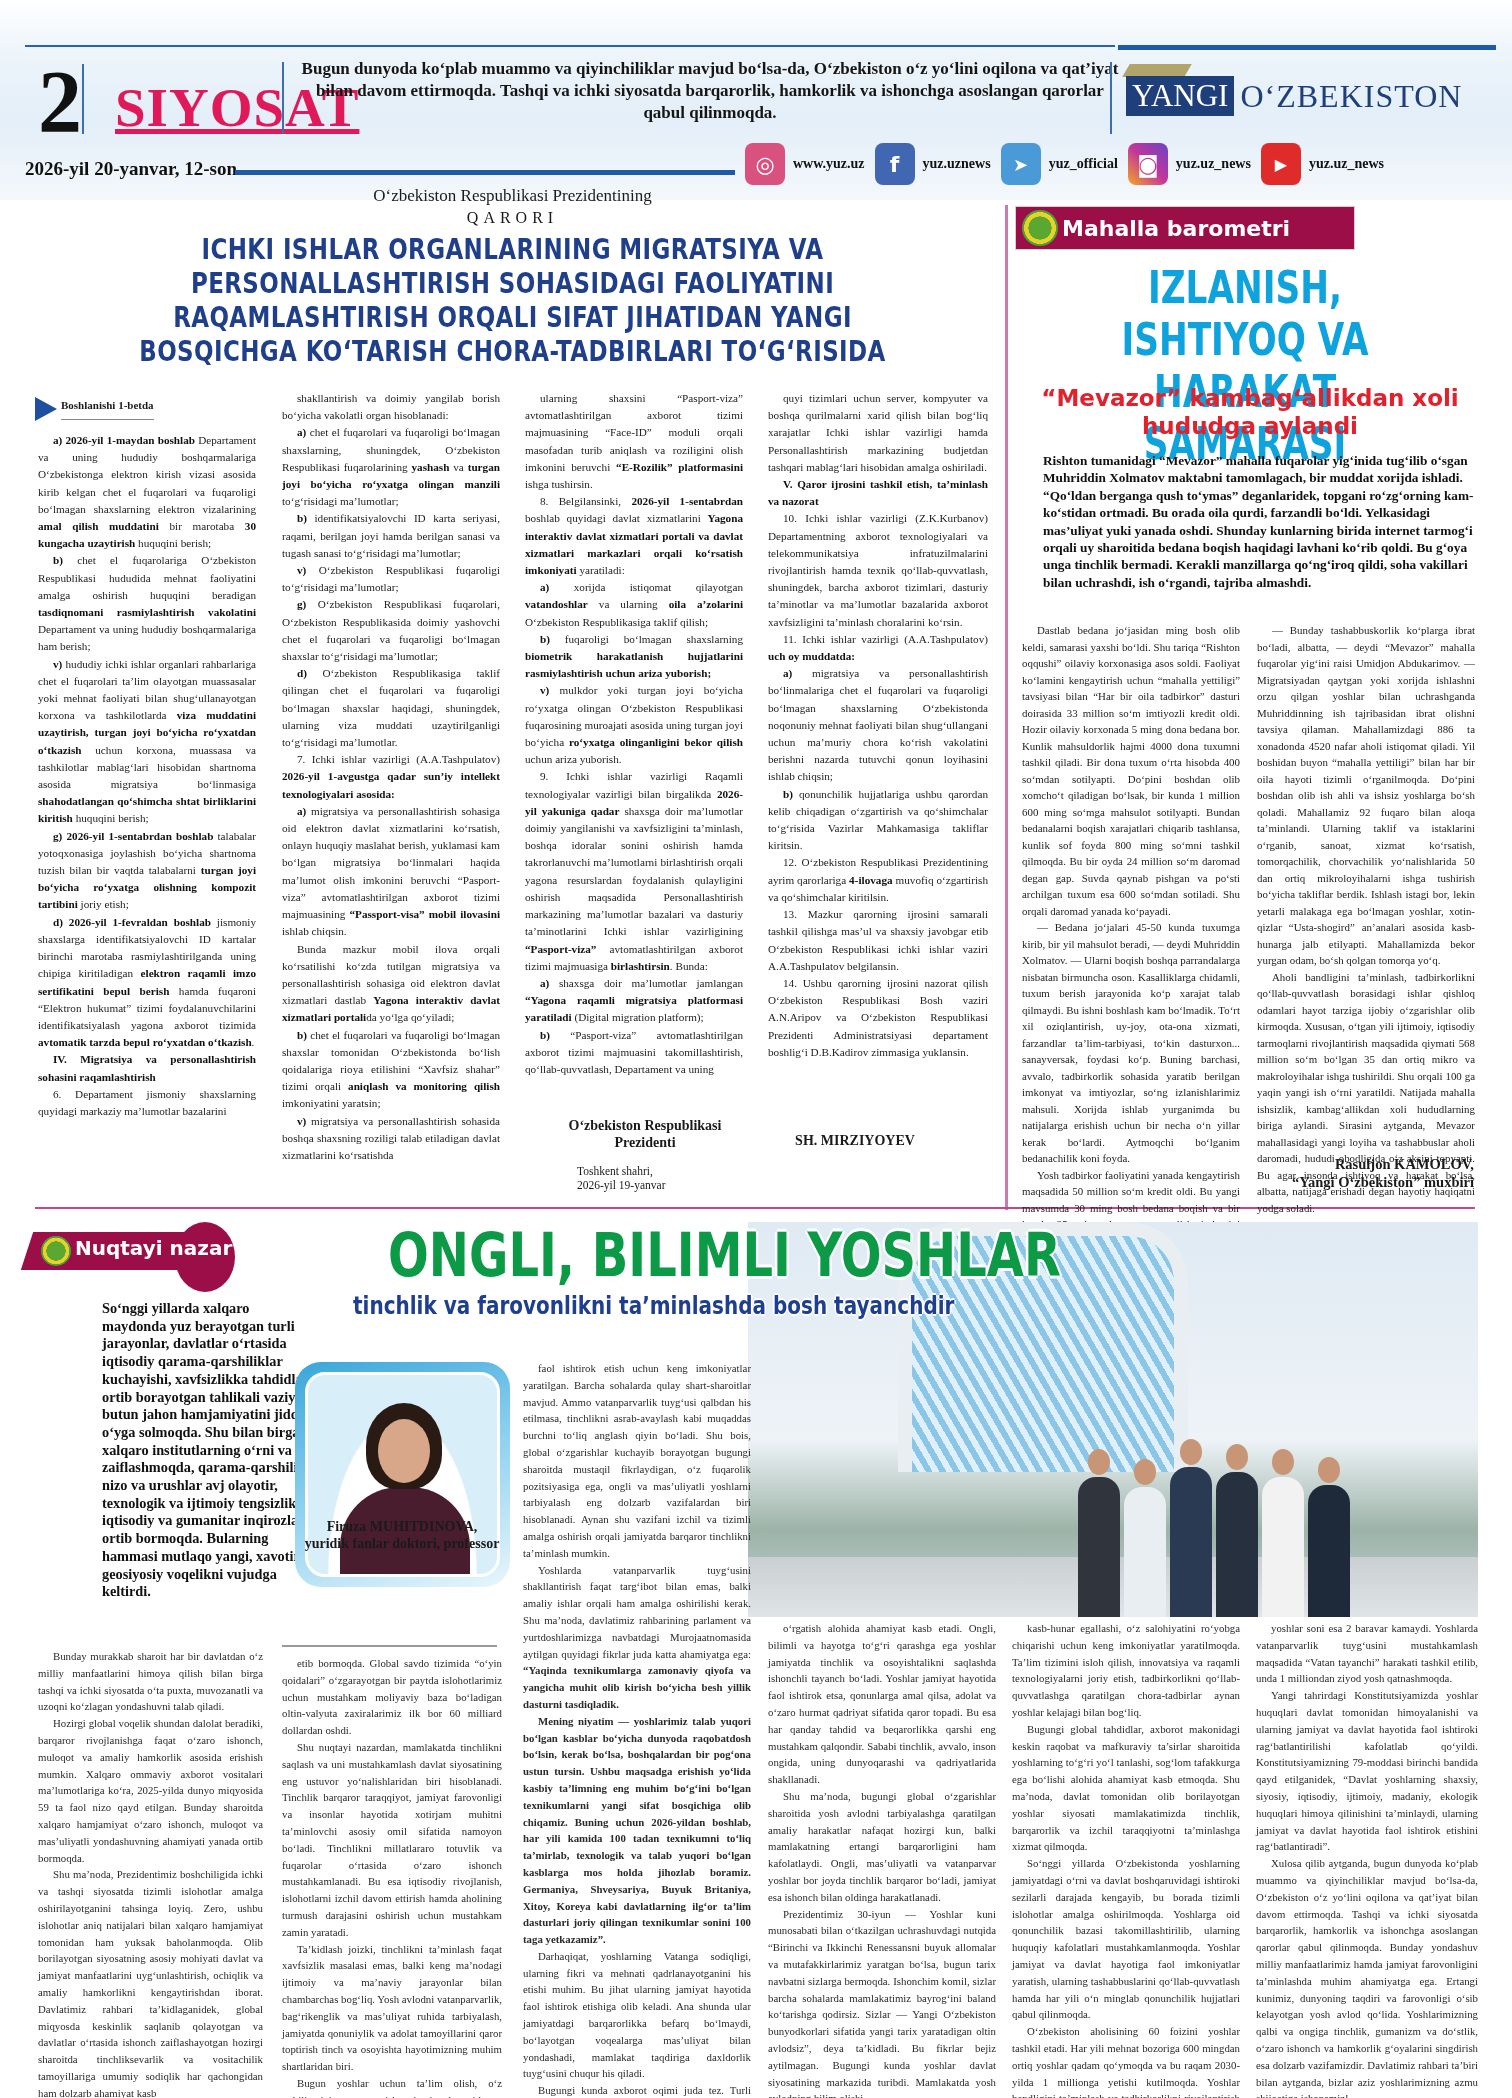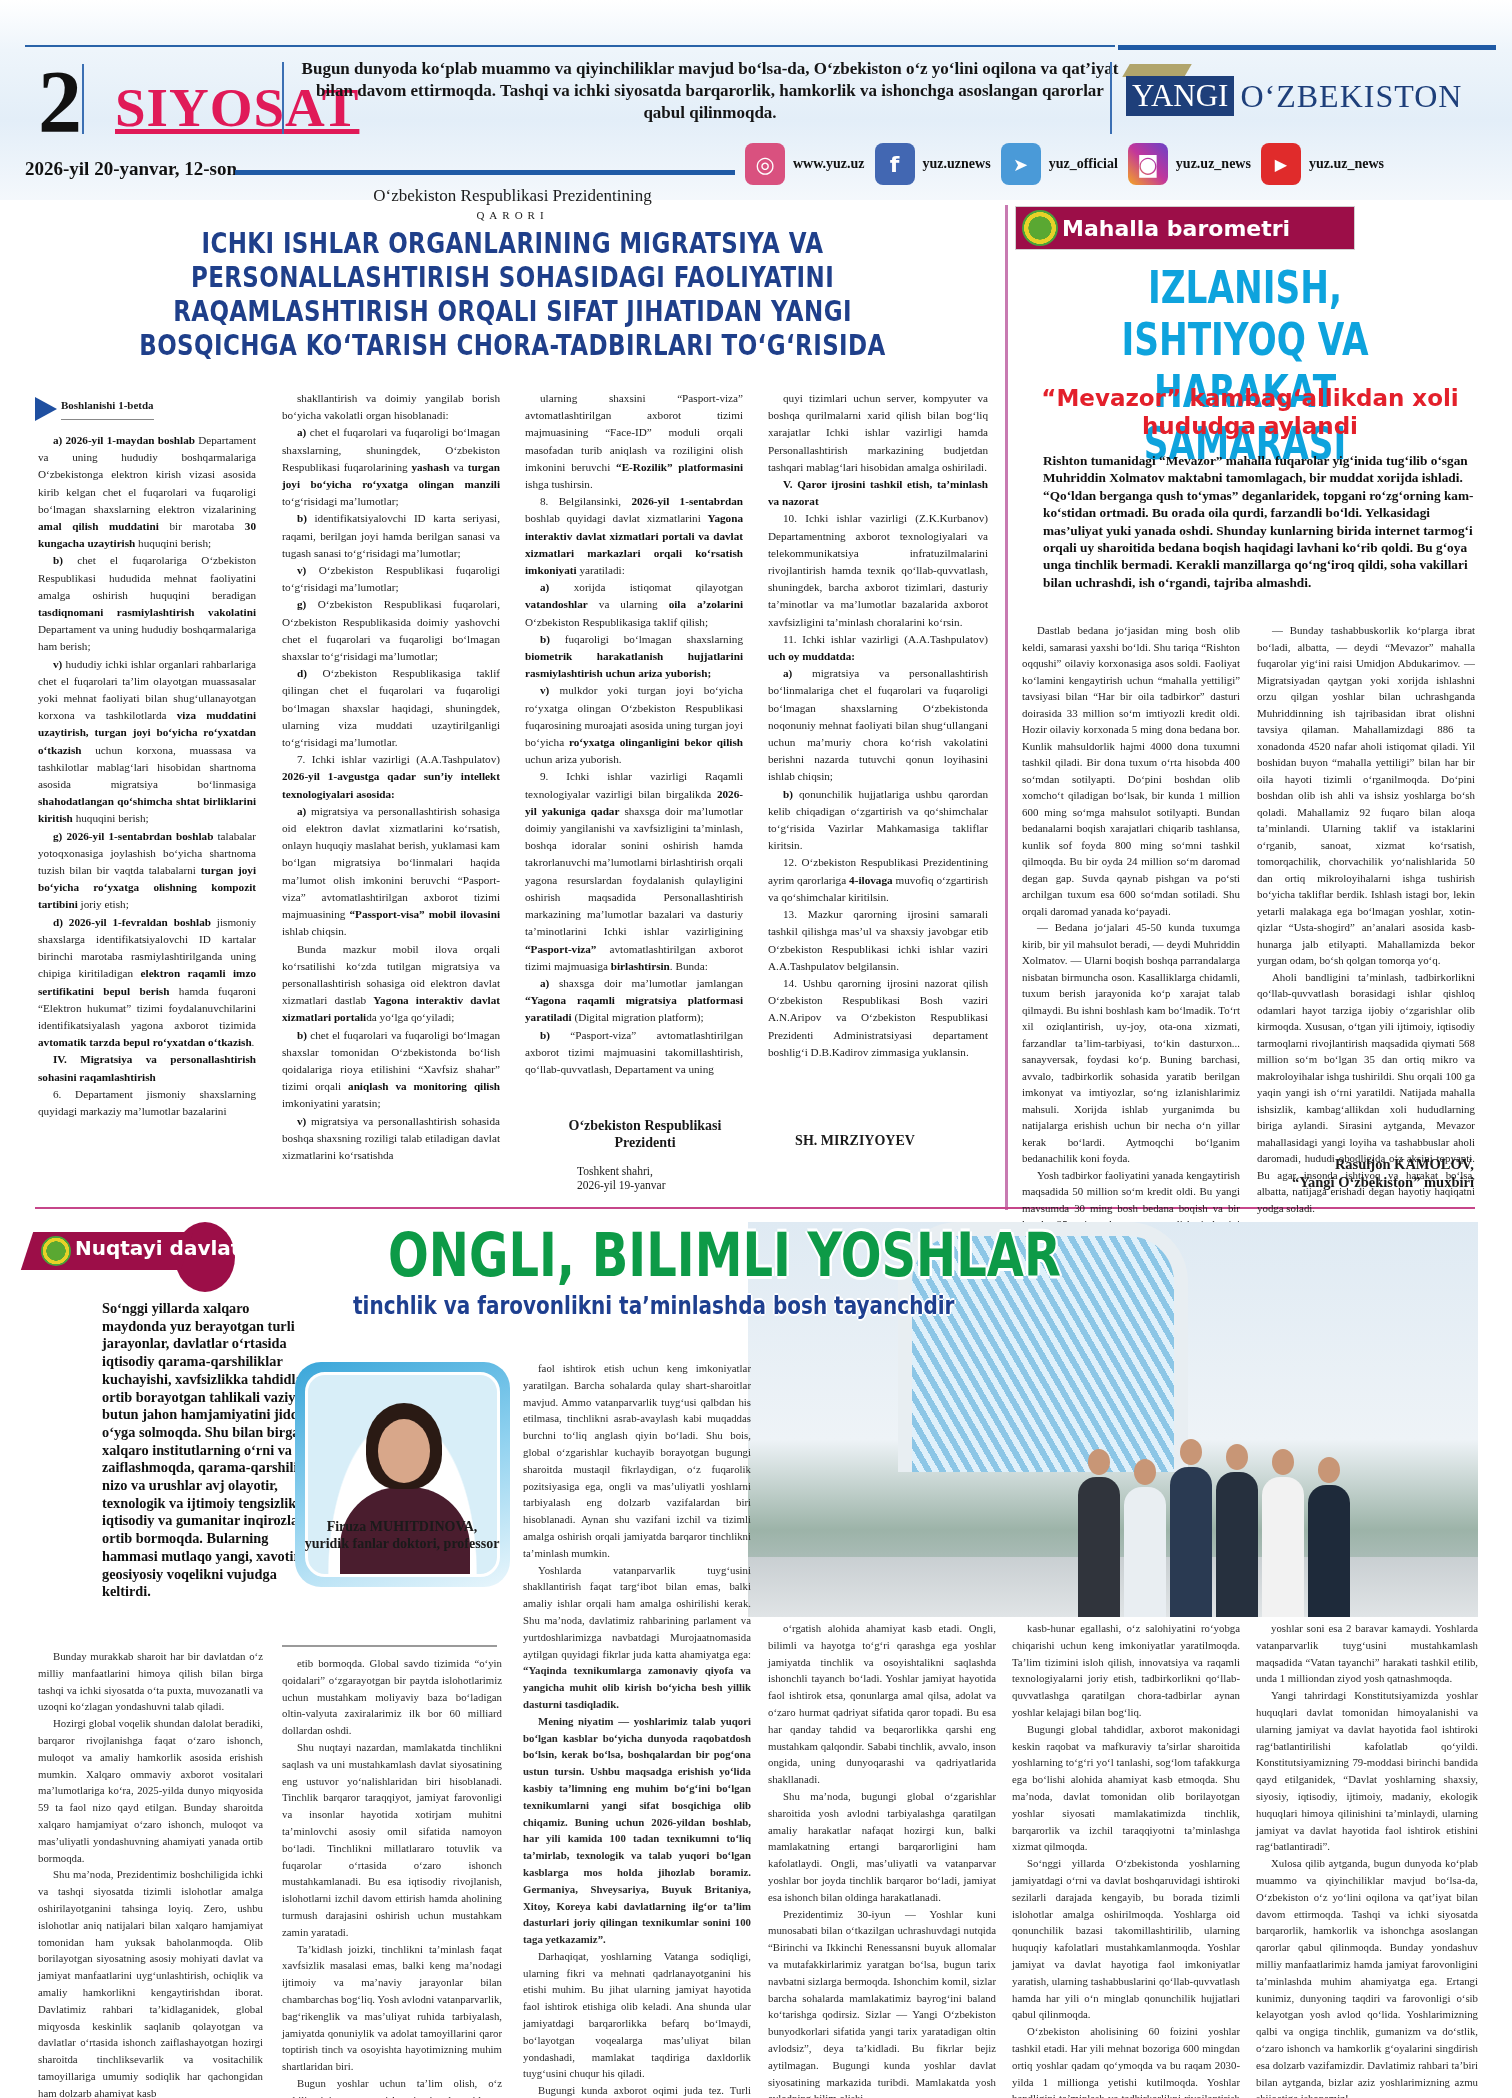--- a/index.html
+++ b/index.html
@@ -22,21 +22,21 @@
   .date-line { position: absolute; left: 25px; top: 158px; font-size: 19px; font-weight: bold; color: #111; }
   .date-rule { position: absolute; left: 235px; top: 170px; width: 500px; height: 5px; background: #1f5aa5; }
   .socials { position: absolute; left: 745px; top: 143px; display: flex; align-items: center; }
   .social { display: flex; align-items: center; margin-right: 10px; }
   .social-ico { width: 40px; height: 42px; border-radius: 8px; display: flex; align-items: center; justify-content: center; color: #fff; font-family: "DejaVu Sans", sans-serif; font-weight: bold; font-size: 22px; }
   .social-label { font-size: 14px; font-weight: bold; margin-left: 8px; color: #111; }
 
   
   .decree-head { position: absolute; left: 25px; top: 184px; width: 975px; text-align: center; }
   .decree-issuer { font-size: 17px; margin-top: 2px; color: #1b1b1b; }
-  .decree-type { font-size: 11px; letter-spacing: 5px; margin-top: 3px; }
+  .decree-type { font-size: 16px; letter-spacing: 5px; margin-top: 3px; }
   .decree-title { font-family: "DejaVu Sans", sans-serif; font-weight: bold; color: #1f3f8a; font-size: 28px; line-height: 34px; letter-spacing: 0.5px; transform: scaleX(0.82); transform-origin: center; margin-top: 6px; width: 975px; }
   .cont-marker { position: absolute; left: 35px; top: 397px; display: flex; align-items: center; }
   .cont-tri { width: 0; height: 0; border-top: 12px solid transparent; border-bottom: 12px solid transparent; border-left: 22px solid #1f4fa0; }
   .cont-label { font-size: 11px; font-weight: bold; margin-left: 4px; border-bottom: 1px solid #888; padding-bottom: 8px; }
 
   .col { position: absolute; font-size: 11.2px; line-height: 17.2px; text-align: justify; color: #222; }
   .col p { text-indent: 15px; margin-bottom: 0; }
   .col b { color: #111; }
   .signature { position: absolute; font-weight: bold; font-size: 14px; text-align: center; line-height: 17px; }
   .sign-place { position: absolute; font-size: 11.5px; line-height: 13px; }
@@ -239,21 +239,21 @@
       <div class="person" style="left:230px;height:132px;background:#1e2a3a">
           <span class="head"></span>
         </div>
     </div>
   </div>
 
   <div class="nuq-rubric">
     <div class="nuq-circle"></div>
     <div class="nuq-band"></div>
     <span class="nuq-logo"></span>
-    <span class="nuq-label">Nuqtayi davlat</span>
+    <span class="nuq-label">Nuqtayi nazar</span>
   </div>
 
   <div class="main-title">ONGLI, BILIMLI YOSHLAR</div>
   <div class="sub-title">tinchlik va farovonlikni ta’minlashda bosh tayanchdir</div>
 
   <div class="nuq-lead">So‘nggi yillarda xalqaro maydonda yuz berayotgan turli jarayonlar, davlatlar o‘rtasida iqtisodiy qarama-qarshiliklar kuchayishi, xavfsizlikka tahdidlar ortib borayotgan tahlikali vaziyat butun jahon hamjamiyatini jiddiy o‘yga solmoqda. Shu bilan birga, xalqaro institutlarning o‘rni va roli zaiflashmoqda, qarama-qarshilik, nizo va urushlar avj olayotir, texnologik va ijtimoiy tengsizlik, iqtisodiy va gumanitar inqirozlar ortib bormoqda. Bularning hammasi mutlaqo yangi, xavotirli geosiyosiy voqelikni vujudga keltirdi.</div>
 
   <div class="portrait">
     <div class="portrait-inner">
       <div class="p-body"></div>

